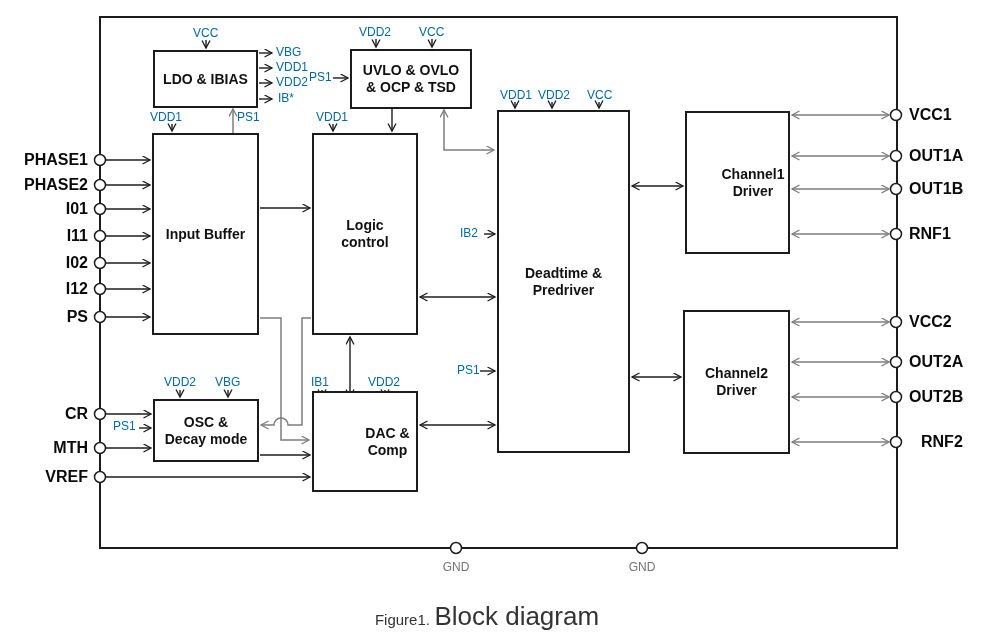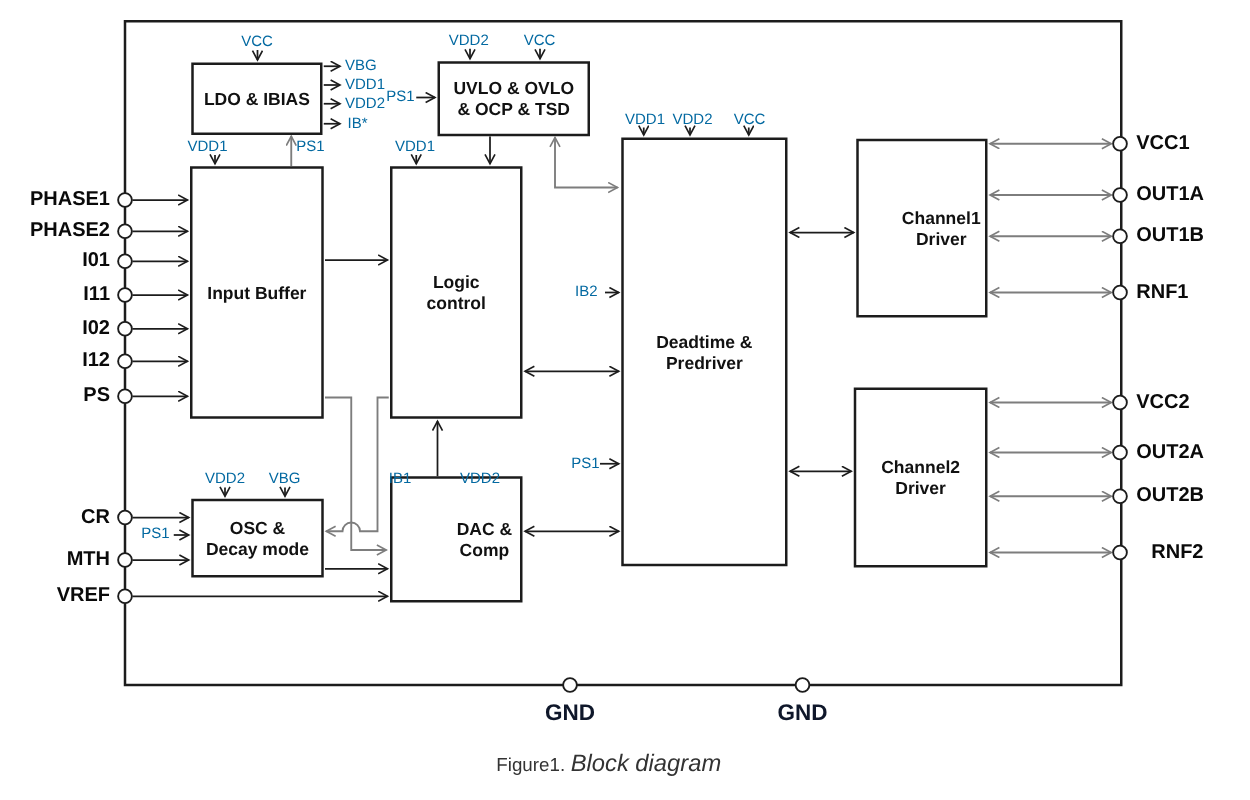--- a/index.html
+++ b/index.html
@@ -19,29 +19,29 @@
     position:absolute;font-size:12px;line-height:13px;color:#0369a1;
     white-space:nowrap;
   }
   .pin-label{
     position:absolute;font-weight:bold;font-size:16px;line-height:18px;
     color:#0a0a0a;white-space:nowrap;
   }
   .pin-label.left{right:912px;}
   .pin-label.right{left:909px;text-align:left;}
   .gnd-label{
-    position:absolute;font-weight:bold;font-size:18px;color:#0f172a;
+    position:absolute;font-weight:normal;font-size:12px;color:#737373;
     transform:translateX(-50%);
   }
   #caption{
     position:absolute;left:487px;top:601px;transform:translateX(-50%);
     color:#333;white-space:nowrap;
   }
   #caption .cap-fig{font-size:15px;}
-  #caption .cap-title{font-size:19px;font-style:italic;}
+  #caption .cap-title{font-size:26px;}
 </style>
 </head>
 <body>
 
 <div id="stage">
 
   <svg id="wires" width="1000" height="640">
     <defs>
       <marker id="ab" markerWidth="10" markerHeight="10" refX="8" refY="4.5" orient="auto-start-reverse" markerUnits="userSpaceOnUse">
         <path d="M0.5,0.5 L8,4.5 L0.5,8.5" fill="none" stroke="#1c1c1c" stroke-width="1.3"></path>
@@ -160,21 +160,21 @@
   <div class="block" style="left:153px;top:50px;width:105px;height:58px;">LDO &amp; IBIAS</div>
   <div class="block" style="left:350px;top:49px;width:122px;height:60px;">UVLO &amp; OVLO
 &amp; OCP &amp; TSD</div>
   <div class="block" style="left:312px;top:133px;width:106px;height:202px;">Logic
 control</div>
   <div class="block" style="left:152px;top:133px;width:107px;height:202px;">Input Buffer</div>
   <div class="block" style="left:497px;top:110px;width:133px;height:343px;">Deadtime &amp;
 Predriver</div>
   <div class="block" style="left:153px;top:399px;width:106px;height:63px;">OSC &amp;
 Decay mode</div>
-  <div class="block" style="left:312px;top:381px;width:106px;height:101px;padding-left:45px;">DAC &amp;
+  <div class="block" style="left:312px;top:391px;width:106px;height:101px;padding-left:45px;">DAC &amp;
 Comp</div>
   <div class="block" style="left:685px;top:111px;width:105px;height:143px;padding-left:31px;">Channel1
 Driver</div>
   <div class="block" style="left:683px;top:310px;width:107px;height:144px;">Channel2
 Driver</div>
 
   <div class="sig" style="left:193px;top:27px;">VCC</div>
   <div class="sig" style="left:276px;top:46px;">VBG</div>
   <div class="sig" style="left:276px;top:61px;">VDD1</div>
   <div class="sig" style="left:276px;top:76px;">VDD2</div>

